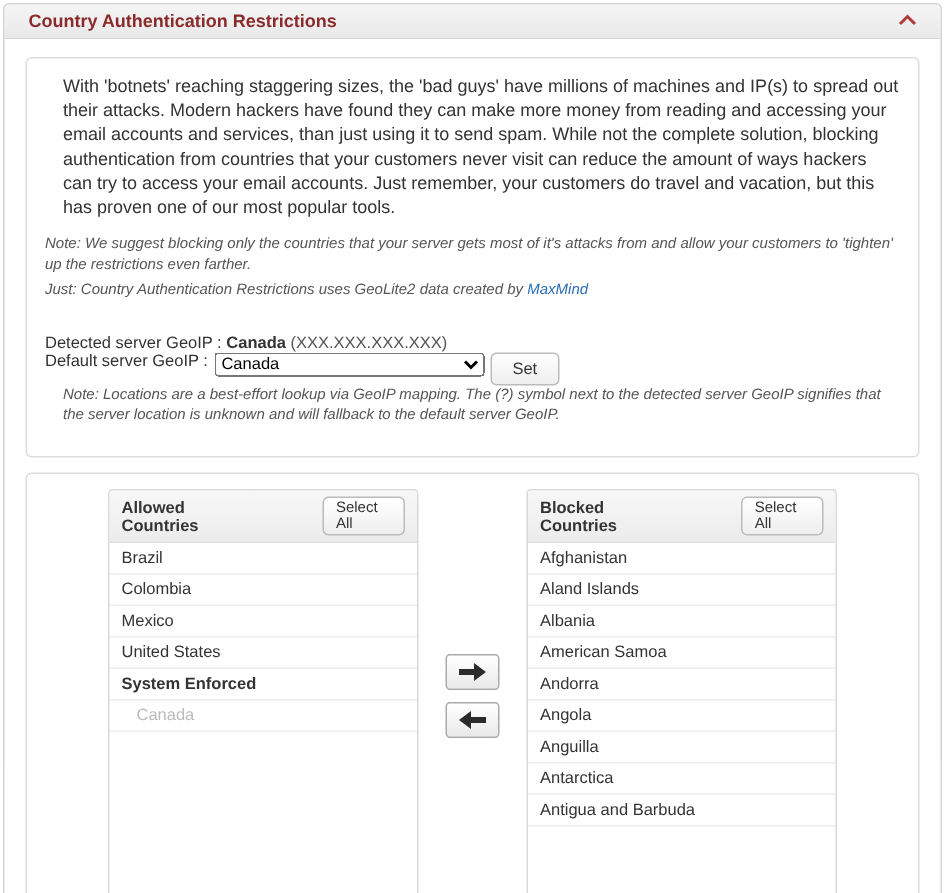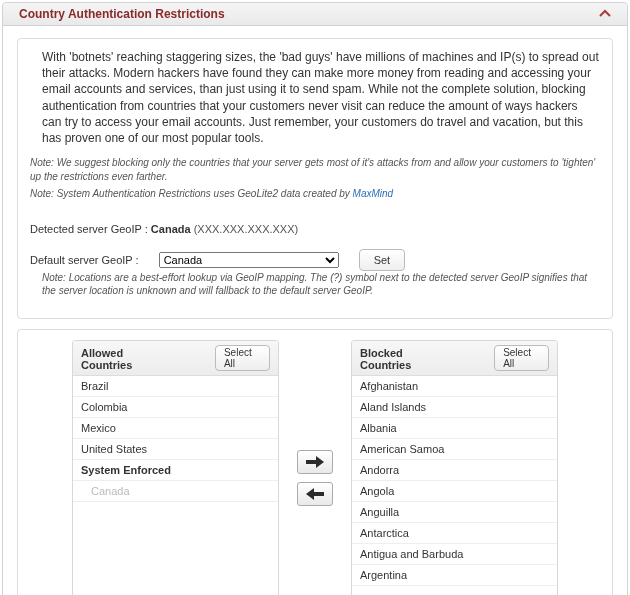--- a/index.html
+++ b/index.html
@@ -70,23 +70,22 @@
     color: #333;
   }
   .geo-row .bold {
     font-weight: bold;
   }
   .geo-row .muted {
     color: #555;
   }
   .geo-default {
     display: flex;
-    align-items: center;
-    gap: 20px;
-    margin-top: 14px;
+    align-items: flex-start;
+    gap: 4px;
     font-size: 11px;
   }
   .geo-default select {
     width: 180px;
     font-size: 11px;
   }
   .btn {
     display: inline-flex;
     align-items: center;
     justify-content: center;
@@ -206,21 +205,21 @@
         </svg>
       </span>
     </div>
 
     <div class="panel-body">
 
       <div class="info-box">
         <p>With 'botnets' reaching staggering sizes, the 'bad guys' have millions of machines and IP(s) to spread out their attacks. Modern hackers have found they can make more money from reading and accessing your email accounts and services, than just using it to send spam. While not the complete solution, blocking authentication from countries that your customers never visit can reduce the amount of ways hackers can try to access your email accounts. Just remember, your customers do travel and vacation, but this has proven one of our most popular tools.</p>
         <p class="note">Note: We suggest blocking only the countries that your server gets most of it's attacks from and allow your customers to 'tighten' up the restrictions even farther.</p>
         <p class="note">
-          <span>Note: System Authentication Restrictions uses GeoLite2 data created by </span><a href="#">MaxMind</a>
+          <span>Just: Country Authentication Restrictions uses GeoLite2 data created by </span><a href="#">MaxMind</a>
         </p>
 
         <div class="geo-row">
           <span class="label">Detected server GeoIP : </span><span class="bold">Canada</span><span class="muted"> (XXX.XXX.XXX.XXX)</span>
         </div>
 
         <div class="geo-default">
           <span>Default server GeoIP :</span>
           <select>
             <option selected="">Canada</option>
@@ -273,21 +272,20 @@
           <div class="list-body" id="blocked-body">
               <div class="item">Afghanistan</div>
               <div class="item">Aland Islands</div>
               <div class="item">Albania</div>
               <div class="item">American Samoa</div>
               <div class="item">Andorra</div>
               <div class="item">Angola</div>
               <div class="item">Anguilla</div>
               <div class="item">Antarctica</div>
               <div class="item">Antigua and Barbuda</div>
-              <div class="item">Argentina</div>
             </div>
         </div>
 
       </div>
 
     </div>
   </div>
 
 </div>
 

